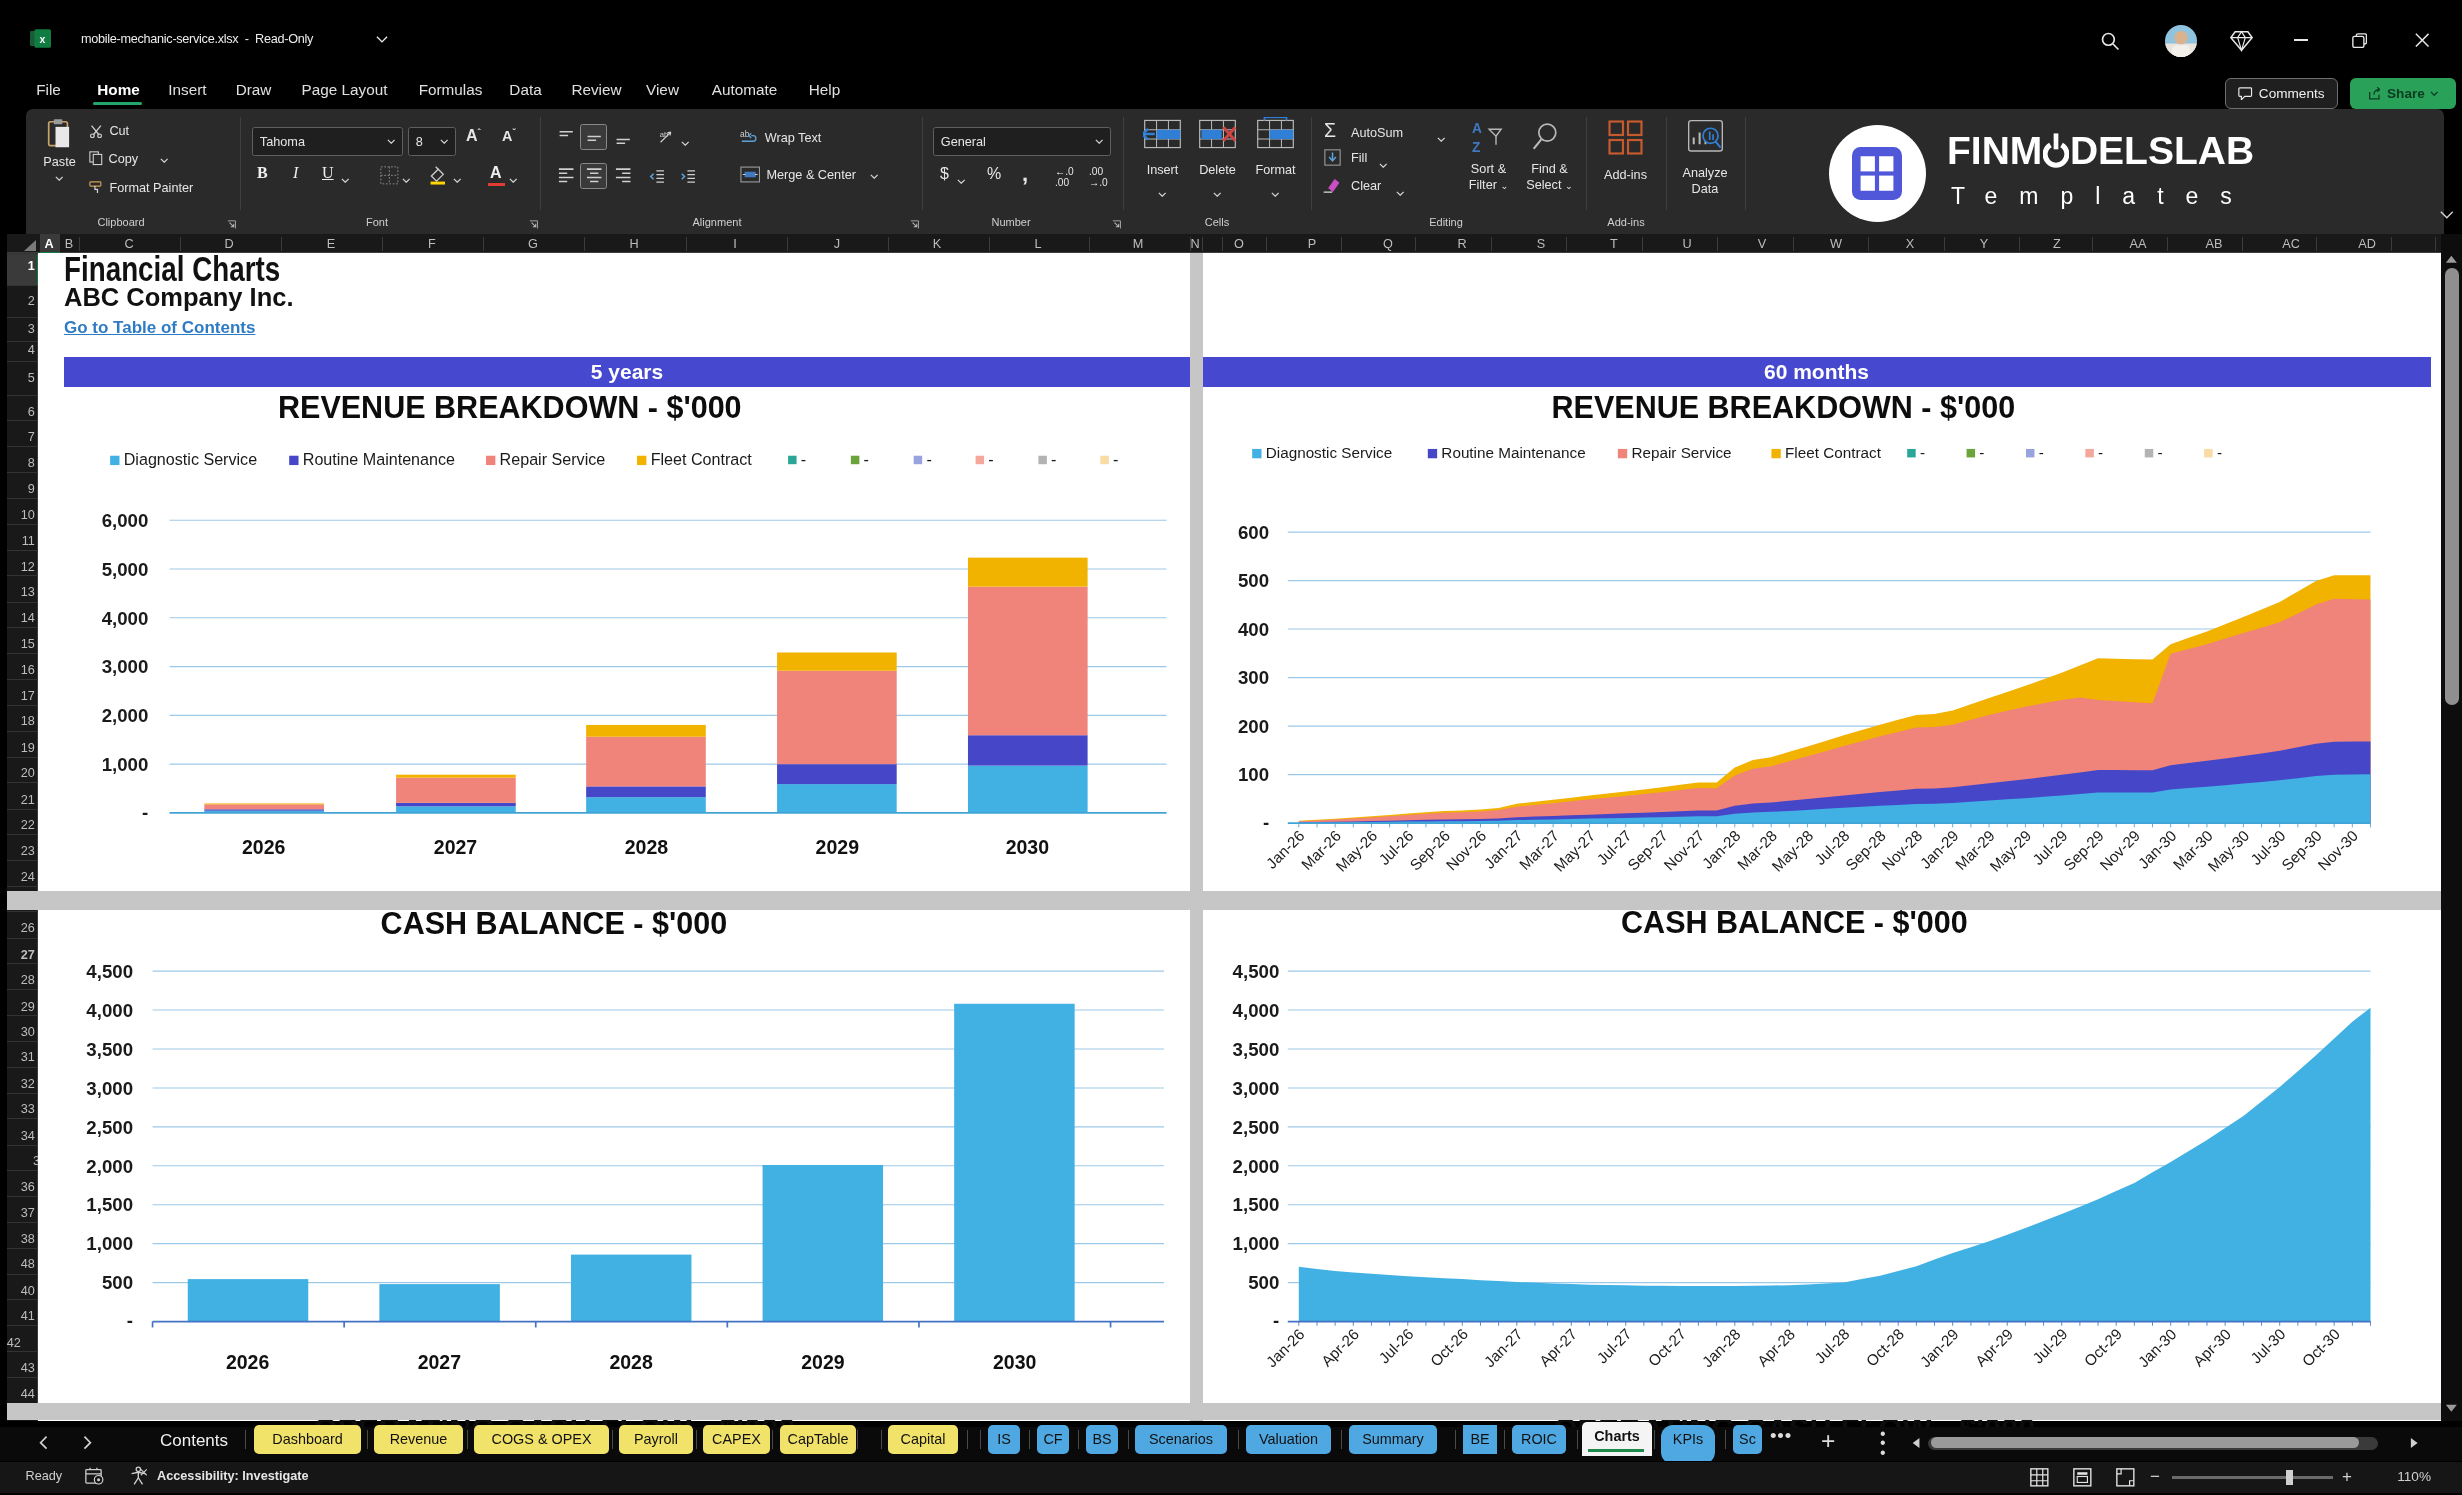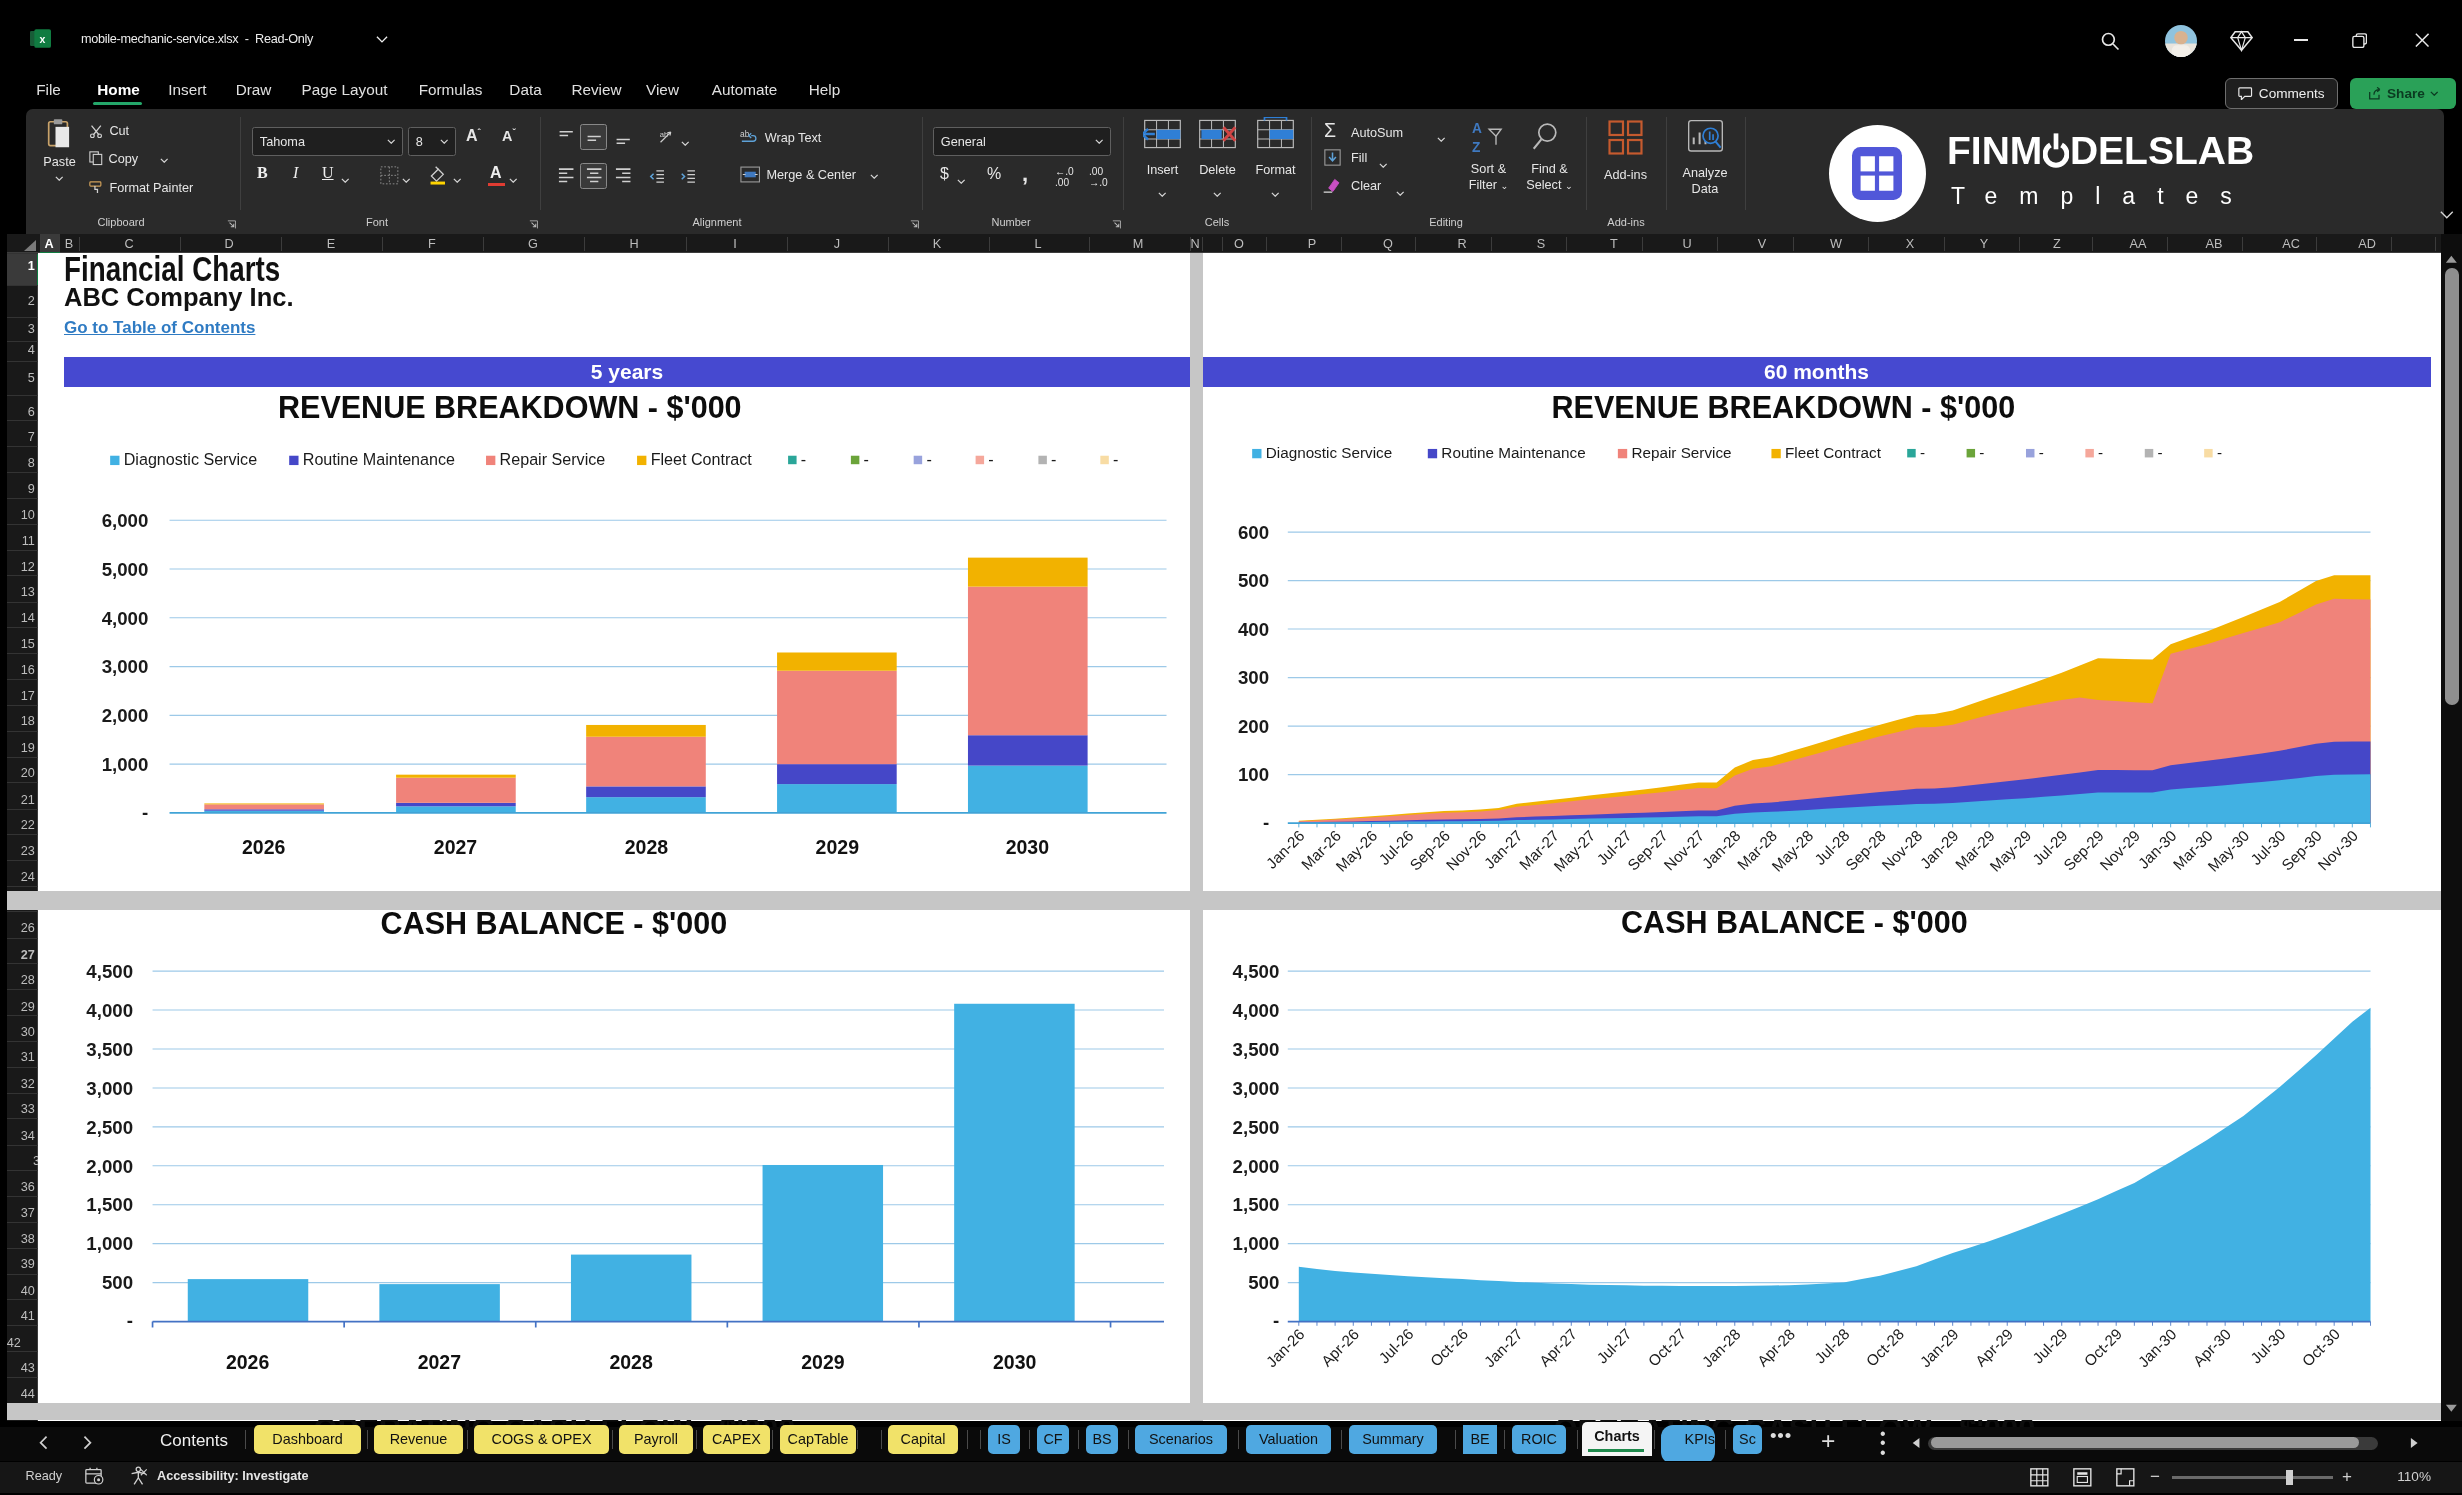--- a/index.html
+++ b/index.html
@@ -447,21 +447,21 @@
 <div style="position:absolute;left:6.8px;top:1000px;width:28px;text-align:right;font-size:12.7px;color:#bdbdbd;font-weight:normal">29</div>
 <div style="position:absolute;left:6.8px;top:1025px;width:28px;text-align:right;font-size:12.7px;color:#bdbdbd;font-weight:normal">30</div>
 <div style="position:absolute;left:6.8px;top:1050px;width:28px;text-align:right;font-size:12.7px;color:#bdbdbd;font-weight:normal">31</div>
 <div style="position:absolute;left:6.8px;top:1077px;width:28px;text-align:right;font-size:12.7px;color:#bdbdbd;font-weight:normal">32</div>
 <div style="position:absolute;left:6.8px;top:1102px;width:28px;text-align:right;font-size:12.7px;color:#bdbdbd;font-weight:normal">33</div>
 <div style="position:absolute;left:6.8px;top:1129px;width:28px;text-align:right;font-size:12.7px;color:#bdbdbd;font-weight:normal">34</div>
 <div style="position:absolute;left:19px;top:1154px;width:28px;text-align:right;font-size:12.7px;color:#bdbdbd;font-weight:normal">35</div>
 <div style="position:absolute;left:6.8px;top:1180px;width:28px;text-align:right;font-size:12.7px;color:#bdbdbd;font-weight:normal">36</div>
 <div style="position:absolute;left:6.8px;top:1206px;width:28px;text-align:right;font-size:12.7px;color:#bdbdbd;font-weight:normal">37</div>
 <div style="position:absolute;left:6.8px;top:1232px;width:28px;text-align:right;font-size:12.7px;color:#bdbdbd;font-weight:normal">38</div>
-<div style="position:absolute;left:6.8px;top:1257px;width:28px;text-align:right;font-size:12.7px;color:#bdbdbd;font-weight:normal">39</div>
+<div style="position:absolute;left:6.8px;top:1257px;width:28px;text-align:right;font-size:12.7px;color:#bdbdbd;font-weight:normal">48</div>
 <div style="position:absolute;left:6.8px;top:1284px;width:28px;text-align:right;font-size:12.7px;color:#bdbdbd;font-weight:normal">40</div>
 <div style="position:absolute;left:6.8px;top:1309px;width:28px;text-align:right;font-size:12.7px;color:#bdbdbd;font-weight:normal">41</div>
 <div style="position:absolute;left:6.8px;top:1336px;width:28px;text-align:left;font-size:12.7px;color:#bdbdbd;font-weight:normal">42</div>
 <div style="position:absolute;left:6.8px;top:1361px;width:28px;text-align:right;font-size:12.7px;color:#bdbdbd;font-weight:normal">43</div>
 <div style="position:absolute;left:6.8px;top:1387px;width:28px;text-align:right;font-size:12.7px;color:#bdbdbd;font-weight:normal">44</div>
 <div style="position:absolute;left:6.8px;top:253px;width:31px;height:0.8px;background:#333"></div>
 <div style="position:absolute;left:6.8px;top:285px;width:31px;height:0.8px;background:#333"></div>
 <div style="position:absolute;left:6.8px;top:317px;width:31px;height:0.8px;background:#333"></div>
 <div style="position:absolute;left:6.8px;top:341px;width:31px;height:0.8px;background:#333"></div>
 <div style="position:absolute;left:6.8px;top:361px;width:31px;height:0.8px;background:#333"></div>
@@ -878,21 +878,21 @@
 <div style="position:absolute;left:780px;top:1425px;width:76px;height:29px;background:#F1E269;border-radius:5.1px;text-align:center;line-height:29px;font-size:14.4px;color:#111">CapTable</div>
 <div style="position:absolute;left:888px;top:1425px;width:70px;height:29px;background:#F1E269;border-radius:5.1px;text-align:center;line-height:29px;font-size:14.4px;color:#111">Capital</div>
 <div style="position:absolute;left:988px;top:1425px;width:32px;height:29px;background:#4FA8E1;border-radius:5.1px;text-align:center;line-height:29px;font-size:14.4px;color:#111">IS</div>
 <div style="position:absolute;left:1037px;top:1425px;width:32px;height:29px;background:#4FA8E1;border-radius:5.1px;text-align:center;line-height:29px;font-size:14.4px;color:#111">CF</div>
 <div style="position:absolute;left:1086px;top:1425px;width:32px;height:29px;background:#4FA8E1;border-radius:5.1px;text-align:center;line-height:29px;font-size:14.4px;color:#111">BS</div>
 <div style="position:absolute;left:1135px;top:1425px;width:92px;height:29px;background:#4FA8E1;border-radius:5.1px;text-align:center;line-height:29px;font-size:14.4px;color:#111">Scenarios</div>
 <div style="position:absolute;left:1246px;top:1425px;width:85px;height:29px;background:#4FA8E1;border-radius:5.1px;text-align:center;line-height:29px;font-size:14.4px;color:#111">Valuation</div>
 <div style="position:absolute;left:1349px;top:1425px;width:88px;height:29px;background:#4FA8E1;border-radius:5.1px;text-align:center;line-height:29px;font-size:14.4px;color:#111">Summary</div>
 <div style="position:absolute;left:1463px;top:1425px;width:34px;height:29px;background:#4FA8E1;border-radius:0;text-align:center;line-height:29px;font-size:14.4px;color:#111">BE</div>
 <div style="position:absolute;left:1512px;top:1425px;width:54px;height:29px;background:#4FA8E1;border-radius:5.1px;text-align:center;line-height:29px;font-size:14.4px;color:#111">ROIC</div>
-<div style="position:absolute;left:1661px;top:1425px;width:54px;height:39px;background:#4FA8E1;border-radius:12px;text-align:right;line-height:29px;font-size:14.4px;color:#111">KPIs</div>
+<div style="position:absolute;left:1661px;top:1425px;width:54px;height:39px;background:#4FA8E1;border-radius:12px;text-align:center;line-height:29px;font-size:14.4px;color:#111">KPIs</div>
 <div style="position:absolute;left:1733px;top:1425px;width:29px;height:29px;background:#4FA8E1;border-radius:5.1px;text-align:center;line-height:29px;font-size:14.4px;color:#111">Sc</div>
 <div style="position:absolute;left:1582px;top:1422px;width:70px;height:34px;background:#F4F4F4;border-radius:5.1px 5.1px 0 0;text-align:center;font-size:14.4px;font-weight:bold;color:#111;line-height:29px">Charts</div>
 <div style="position:absolute;left:1588px;top:1449px;width:56px;height:2.5px;background:#1E8A4C"></div>
 <div style="position:absolute;left:1770px;top:1425px;font-size:18.7px;color:#dcdcdc;letter-spacing:0.8px">•••</div>
 <div style="position:absolute;left:1821px;top:1427px;font-size:24.6px;color:#dcdcdc;font-weight:300">+</div>
 <div style="position:absolute;left:1880px;top:1429px;font-size:16px;color:#dcdcdc;line-height:9.3px">•<br>•<br>•</div>
 <svg style="position:absolute;left:1911px;top:1437px" width="9.3" height="12" viewBox="0 0 11 14">
     <path d="M10 1 L2 7 l8 6 z" fill="#cfcfcf"></path>
   </svg>
 <div style="position:absolute;left:1928px;top:1437px;width:450px;height:12.7px;background:#3a3a3a;border-radius:6.8px"></div>

